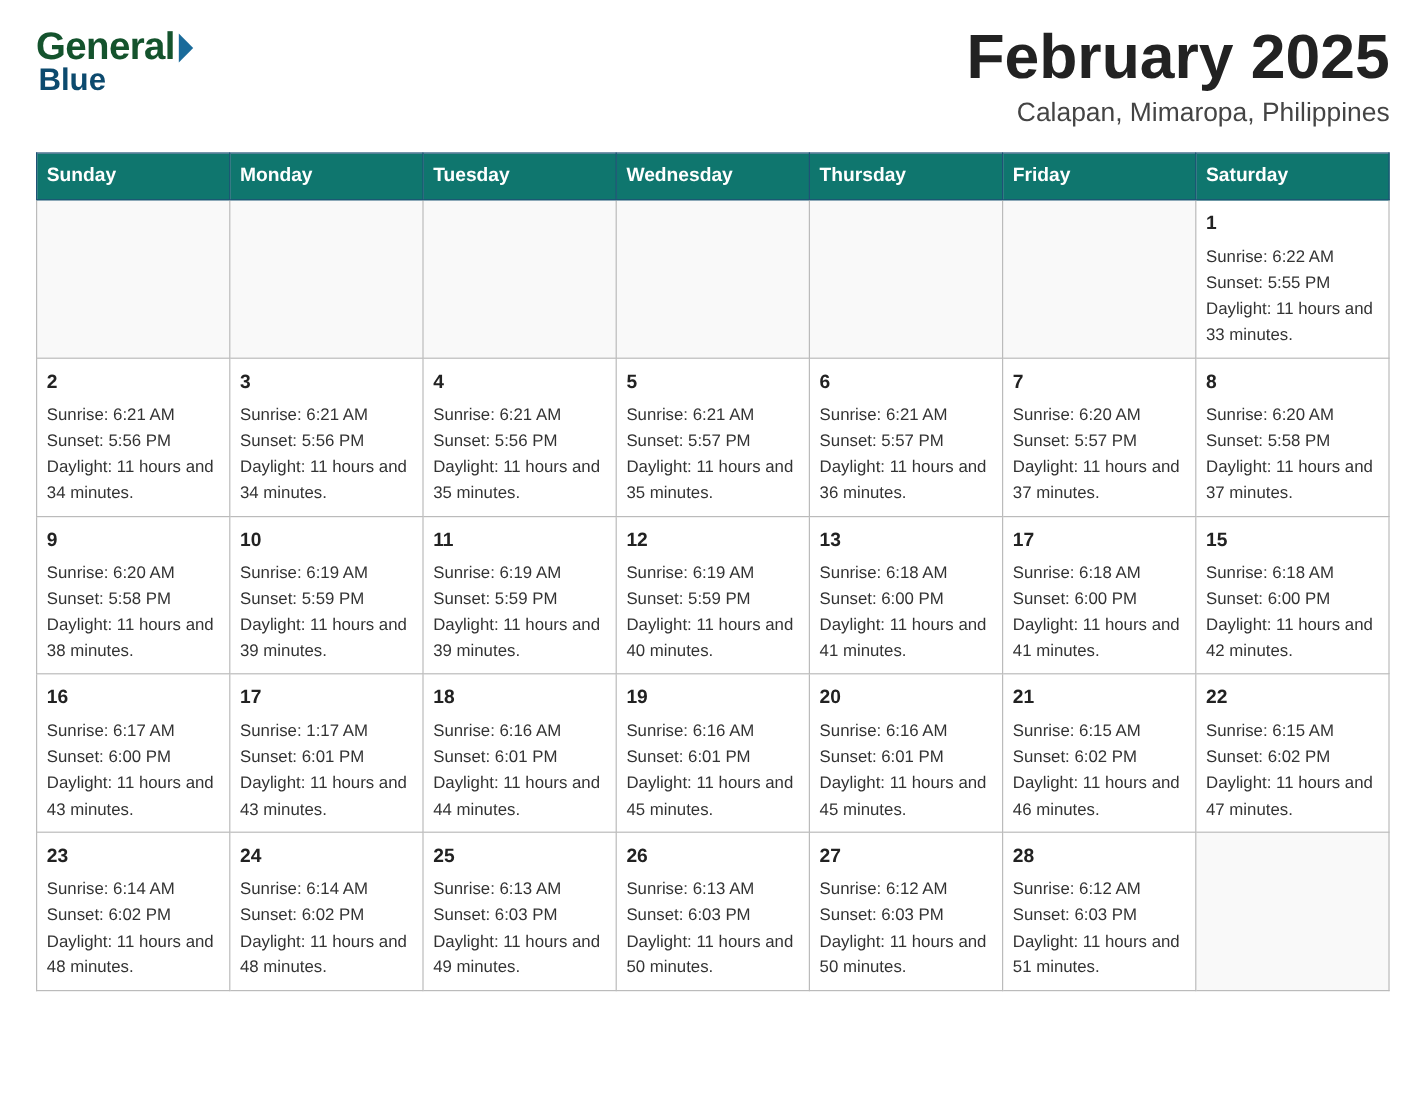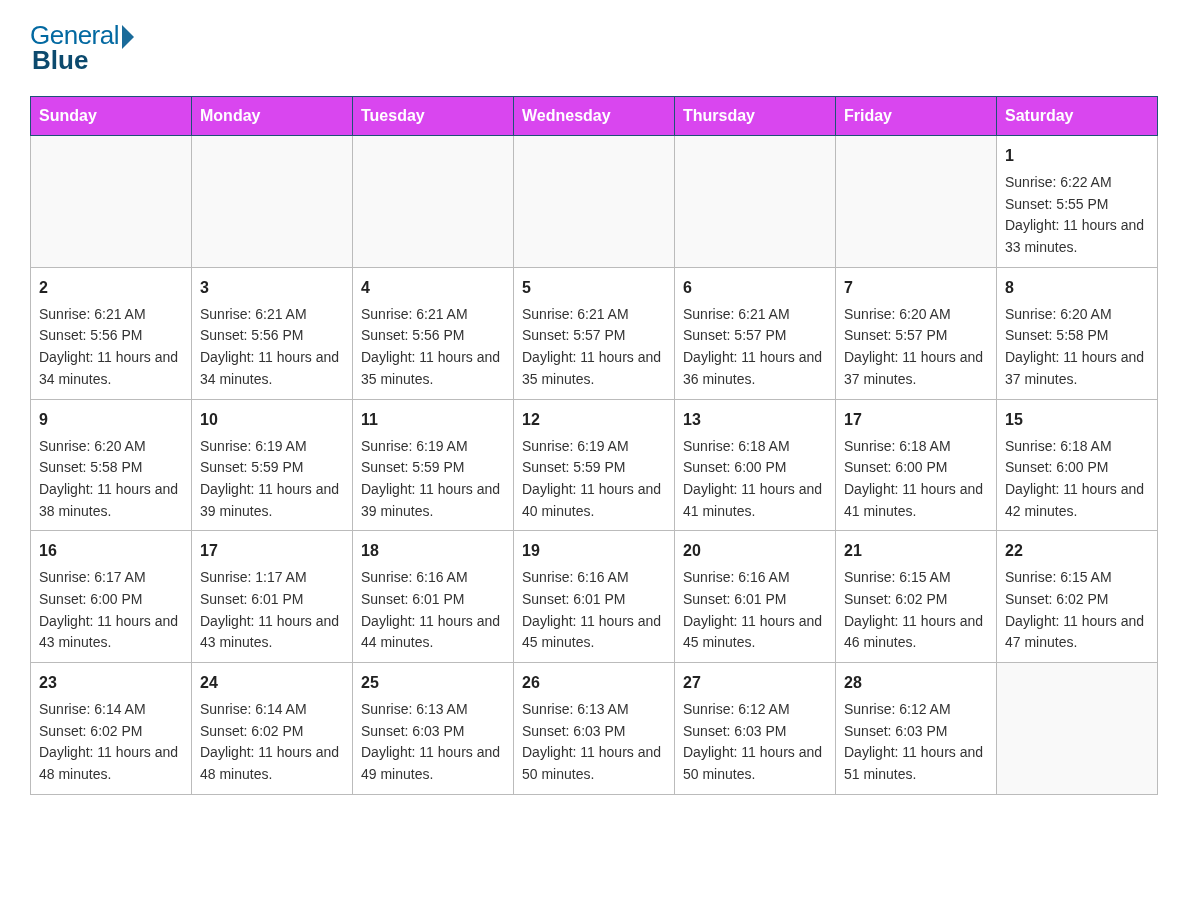--- a/index.html
+++ b/index.html
@@ -19,23 +19,23 @@
     .logo {
       display: flex;
       flex-direction: column;
       align-items: flex-start;
     }
     .logo-top {
       display: flex;
       align-items: center;
     }
     .logo-general {
-      font-size: 26px;
-      font-weight: normal;
-      color: #0369a1;
+      font-size: 32px;
+      font-weight: bold;
+      color: #14532d;
       letter-spacing: -0.5px;
     }
     .logo-arrow {
       width: 0;
       height: 0;
       border-left: 12px solid #1a6b9a;
       border-top: 12px solid transparent;
       border-bottom: 12px solid transparent;
       margin-left: 3px;
       margin-top: 2px;
@@ -60,21 +60,21 @@
       font-size: 22px;
       color: #444;
       margin-top: 4px;
     }
     .calendar-table {
       width: 100%;
       border-collapse: collapse;
       border: 1px solid #999;
     }
     .calendar-table th {
-      background-color: #d946ef;
+      background-color: #0f766e;
       color: #fff;
       font-size: 16px;
       font-weight: bold;
       padding: 10px 8px;
       text-align: left;
       border: 1px solid #1e5276;
     }
     .calendar-table td {
       vertical-align: top;
       padding: 8px;
@@ -107,20 +107,24 @@
 </head>
 <body>
 
 <div class="header">
   <div class="logo">
     <div class="logo-top">
       <span class="logo-general">General</span>
       <div class="logo-arrow"></div>
     </div>
     <span class="logo-blue">Blue</span>
+  </div>
+  <div class="title-section">
+    <div class="calendar-title">February 2025</div>
+    <div class="calendar-subtitle">Calapan, Mimaropa, Philippines</div>
   </div>
 </div>
 
 <table class="calendar-table">
   <thead>
     <tr>
     <th>Sunday</th>
         <th>Monday</th>
         <th>Tuesday</th>
         <th>Wednesday</th>

